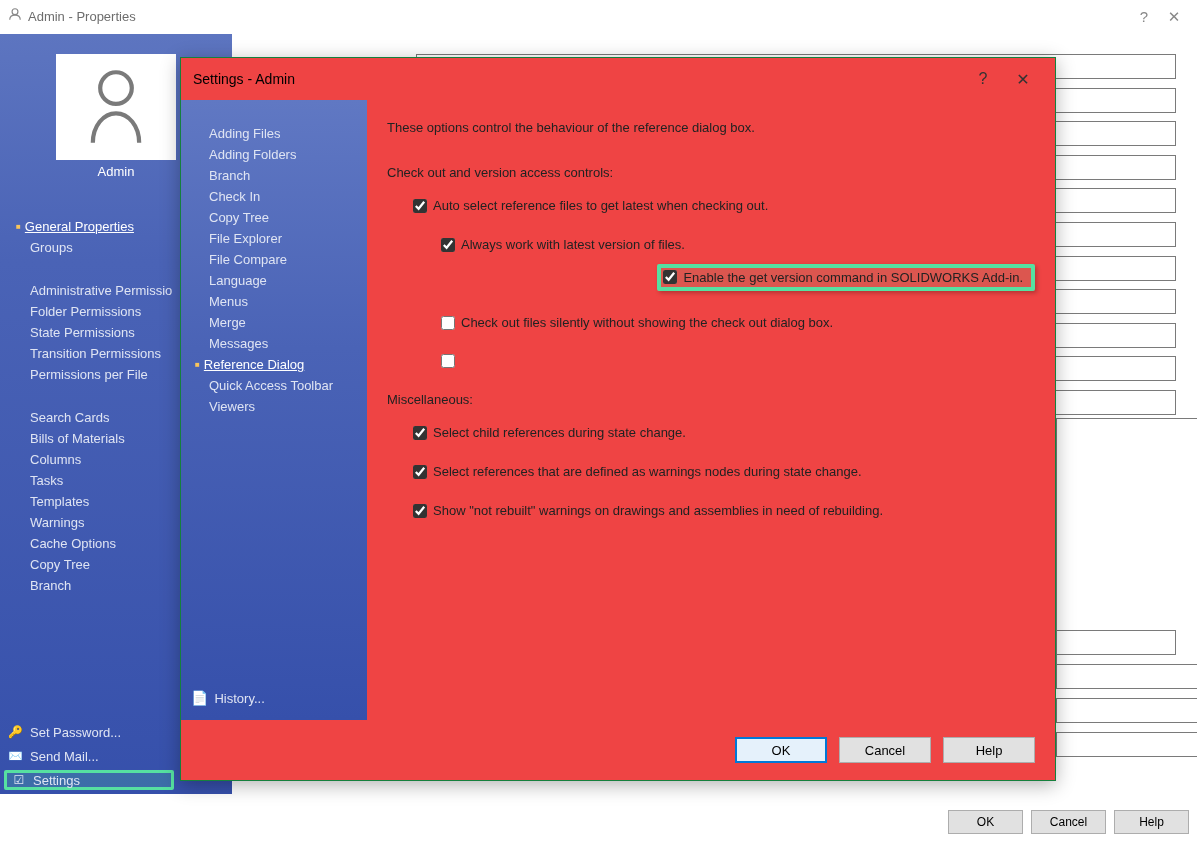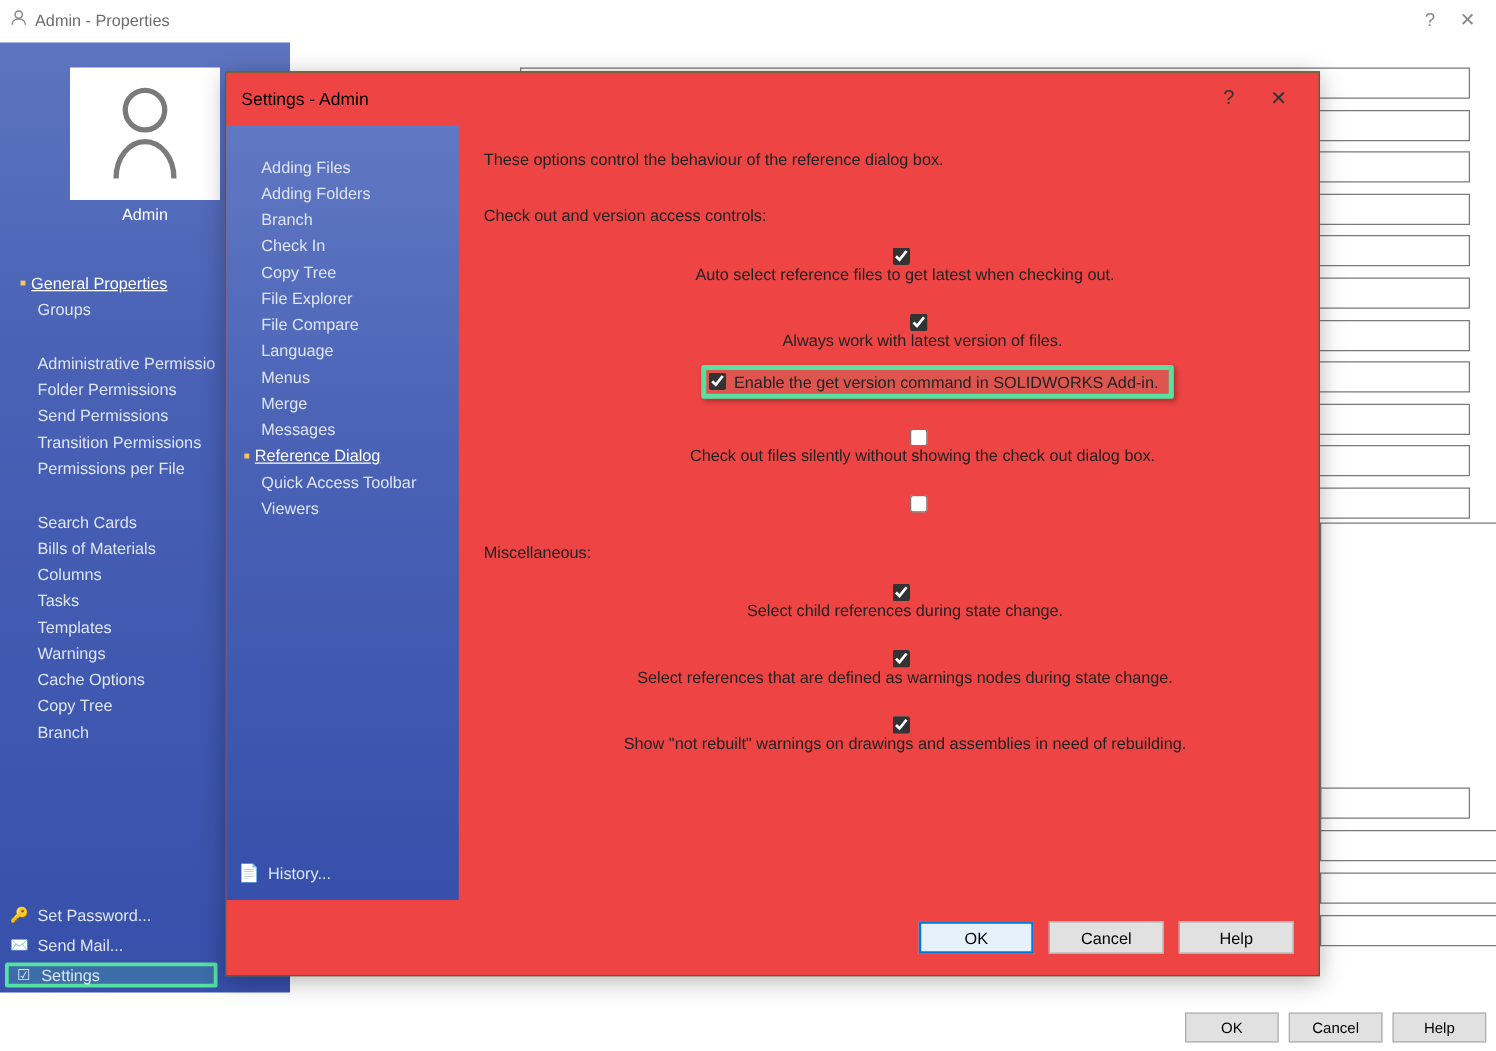--- a/index.html
+++ b/index.html
@@ -50,21 +50,21 @@
   .dlg-nav .navitem { margin: 6px 0; cursor: pointer; }
   .dlg-nav .navitem.current { color: #fff; text-decoration: underline; }
   .dlg-nav .navitem .bullet { color: #f9c55b; margin-left: -14px; margin-right: 4px; font-size: 8px; display:inline-block; vertical-align:2px;}
   .dlg-history { position:absolute; bottom:14px; left:10px; display:flex; align-items:center; cursor:pointer;}
   .dlg-history .ico { margin-right:6px; font-size:14px;}
   
   
   .dlg-content { flex: 1; padding: 20px 20px 0 20px; font-size: 13px; color: #222; }
   .dlg-content .desc { margin-bottom: 30px; }
   .dlg-content .section-title { margin: 10px 0 18px 0; }
-  .dlg-content .cb-row { display: flex; align-items: center; margin: 10px 0 24px 0; flex-direction: column; }
+  .dlg-content .cb-row { display: flex; align-items: center; margin: 10px 0 24px 0; }
   .dlg-content .cb-row.indent1 { margin-left: 26px; }
   .dlg-content .cb-row.indent2 { margin-left: 54px; }
   .dlg-content .cb-row.indent3 { margin-left: 78px; justify-content: flex-end; }
   .dlg-content input[type=checkbox] { width: 14px; height: 14px; margin-right: 6px; accent-color: #333; }
   .dlg-content .highlight { border: 4px solid #56e0a1; border-radius: 2px; padding: 2px 8px 2px 2px; background: rgba(86,224,161,.12); box-shadow: 2px 2px 4px rgba(0,0,0,.25); display:inline-flex;}
   
   .dialog-footer { height: 60px; display:flex; justify-content:flex-end; align-items:center; padding-right:20px; gap:12px;}
   .dialog-footer .btn { width: 92px; height: 26px; border:1px solid #adadad; background:#e1e1e1; font-size:13px; cursor:pointer;}
   .dialog-footer .btn.primary { border:2px solid #0078d7; background:#e5f1fb;}
   
@@ -95,21 +95,21 @@
           <path d="M8 72c0-16 10-28 22-28s22 12 22 28"></path>
         </svg>
     </div>
     <div class="avatar-label">Admin</div>
     <div class="sidebar-links">
       <div class="link selected"><span class="bullet">■</span><span>General Properties</span></div>
       <div class="link">Groups</div>
       <div class="gap"></div>
       <div class="link">Administrative Permissio</div>
       <div class="link">Folder Permissions</div>
-      <div class="link">Send Permissions</div>
+      <div class="link">State Permissions</div>
       <div class="link">Transition Permissions</div>
       <div class="link">Permissions per File</div>
       <div class="gap"></div>
       <div class="link">Search Cards</div>
       <div class="link">Bills of Materials</div>
       <div class="link">Columns</div>
       <div class="link">Tasks</div>
       <div class="link">Templates</div>
       <div class="link">Warnings</div>
       <div class="link">Cache Options</div>

